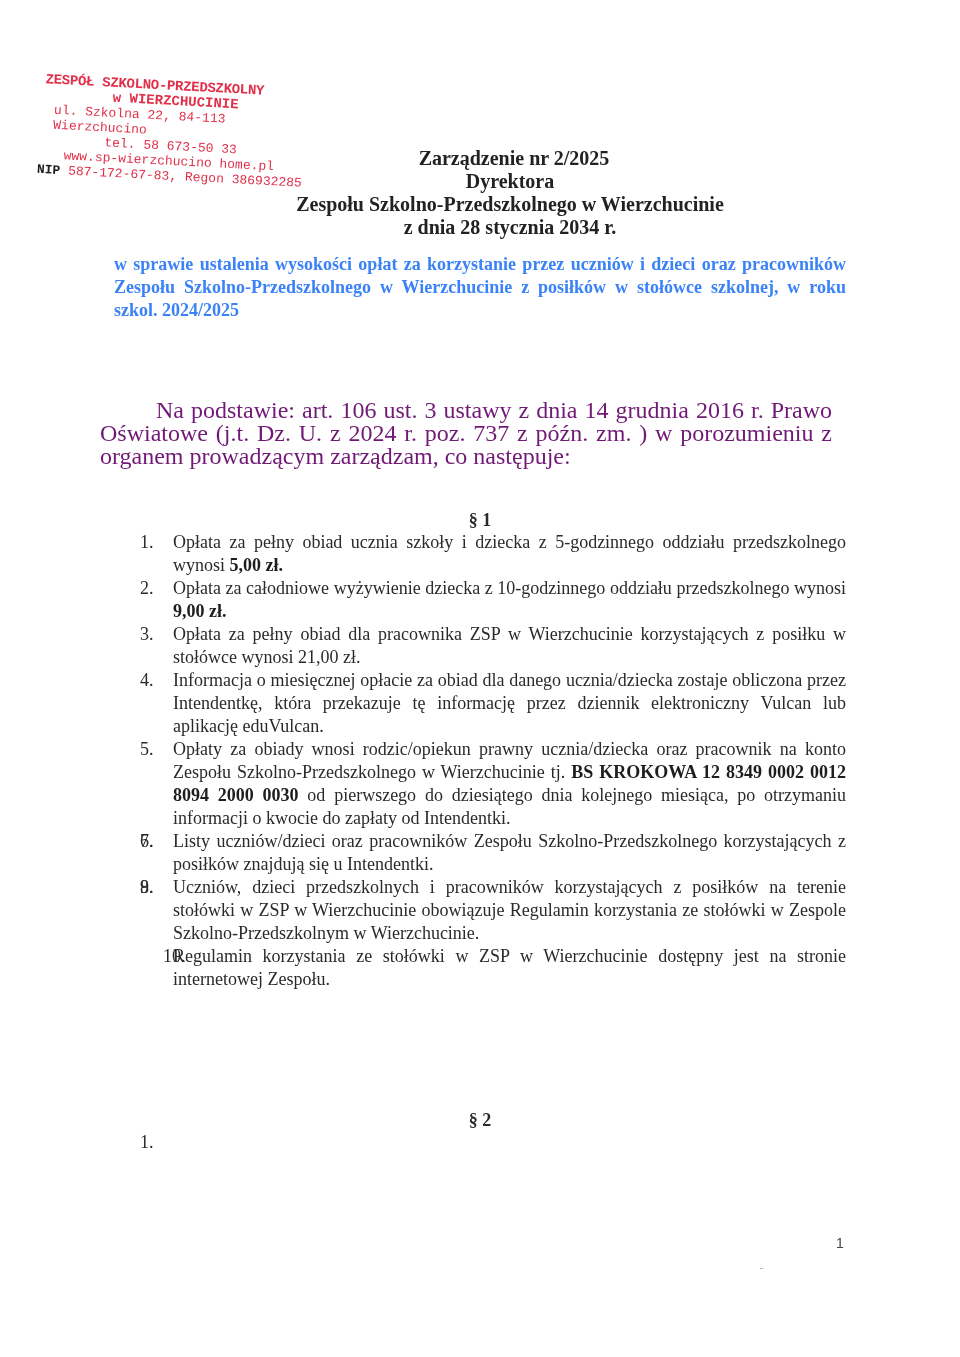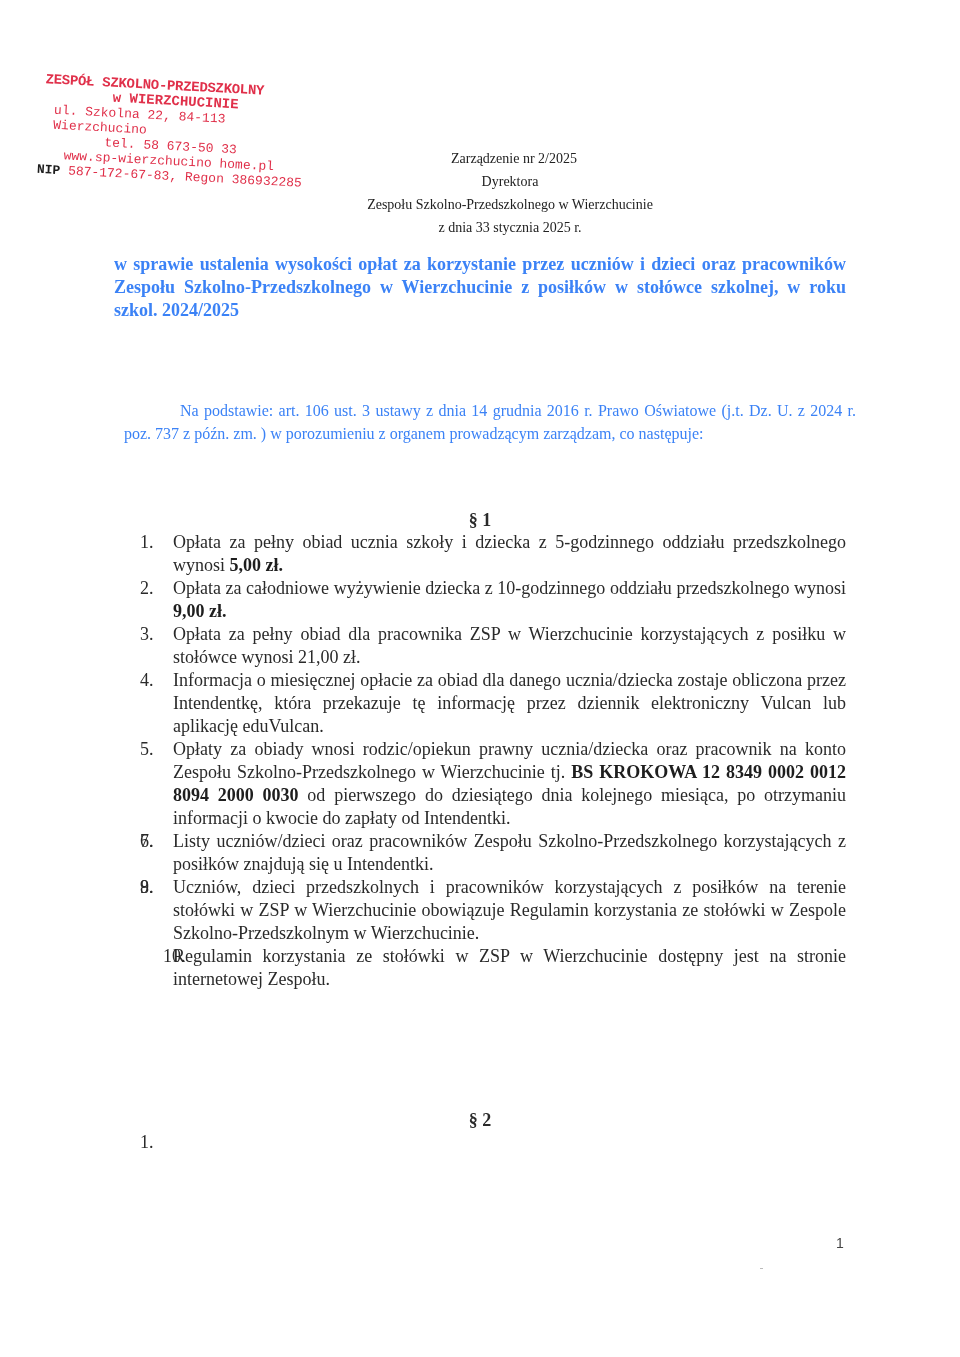--- a/index.html
+++ b/index.html
@@ -10,29 +10,29 @@
            font-family: "Liberation Mono", "DejaVu Sans Mono", monospace; line-height: 15px; }
   .stamp .l1 { font-size: 14px; font-weight: bold; padding-left: 4px; letter-spacing: -0.3px; }
   .stamp .l2 { font-size: 14px; font-weight: bold; padding-left: 72px; }
   .stamp .l3 { font-size: 13px; padding-left: 14px; }
   .stamp .l4 { font-size: 13px; padding-left: 66px; }
   .stamp .l5 { font-size: 13px; padding-left: 26px; }
   .stamp .l6 { font-size: 13px; padding-left: 0; }
   .stamp .l6 b { font-weight: bold; }
 
   .title { position: absolute; left: 290px; top: 147px; width: 440px; text-align: center;
-           font-weight: normal; font-size: 14px; line-height: 23px; color: #222; }
+           font-weight: bold; font-size: 20px; line-height: 23px; color: #222; }
   .title .t1 { padding-left: 8px; }
 
   .subject { position: absolute; left: 114px; top: 253px; width: 732px;
              font-weight: bold; font-size: 18px; line-height: 23px; text-align: justify;
              text-align-last: left; color: #3b82f6; }
 
-  .basis { position: absolute; left: 124px; top: 399px; width: 732px;
-           font-size: 16px; line-height: 23px; text-align: justify; color: #3b82f6; }
+  .basis { position: absolute; left: 100px; top: 399px; width: 732px;
+           font-size: 24px; line-height: 23px; text-align: justify; color: #701a75; }
   .basis .indent { display: inline-block; width: 56px; }
 
   .section-head { position: absolute; width: 960px; left: 0; text-align: center;
                   font-weight: bold; font-size: 18px; }
   .sec1 { top: 510px; left: 0; padding-left: 0; }
   .sec2 { top: 1110px; }
 
   ol.items { position: absolute; left: 130px; width: 716px; margin: 0; padding: 0; list-style: none;
              font-size: 18px; line-height: 23px; color: #2a2a2a; }
   ol.items li { position: relative; padding-left: 43px; text-align: justify; text-align-last: left; margin: 0; }
@@ -55,21 +55,21 @@
   <div class="l3">ul. Szkolna 22,  84-113 Wierzchucino</div>
   <div class="l4">tel. 58 673-50 33</div>
   <div class="l5">www.sp-wierzchucino home.pl</div>
   <div class="l6"><b>NIP</b><span> 587-172-67-83, Regon 386932285</span></div>
 </div>
 
 <div class="title">
   <div class="t1">Zarządzenie  nr 2/2025</div>
   <div>Dyrektora</div>
   <div>Zespołu Szkolno-Przedszkolnego w Wierzchucinie</div>
-  <div>z dnia 33 stycznia 2025 r.</div>
+  <div>z dnia 28 stycznia 2034 r.</div>
 </div>
 
 <div class="subject">w sprawie ustalenia wysokości opłat za korzystanie przez uczniów i dzieci oraz pracowników Zespołu Szkolno-Przedszkolnego w Wierzchucinie z posiłków w stołówce szkolnej, w roku szkol. 2024/2025</div>
 
 <div class="basis"><span class="indent"></span><span>Na podstawie: art. 106 ust. 3 ustawy z dnia  14 grudnia 2016 r. Prawo Oświatowe (j.t. Dz. U. z 2024 r. poz. 737 z późn. zm. ) w porozumieniu z organem prowadzącym zarządzam, co następuje:</span></div>
 
 <div class="section-head sec1">§ 1</div>
 <ol class="items list1" id="list1">
     <li><span class="num">1.</span><span>Opłata za pełny obiad ucznia szkoły i dziecka z 5-godzinnego oddziału przedszkolnego wynosi </span><b>5,00 zł.</b></li>
     <li><span class="num">2.</span><span>Opłata za całodniowe wyżywienie dziecka z 10-godzinnego oddziału przedszkolnego wynosi </span><b>9,00 zł.</b></li>

